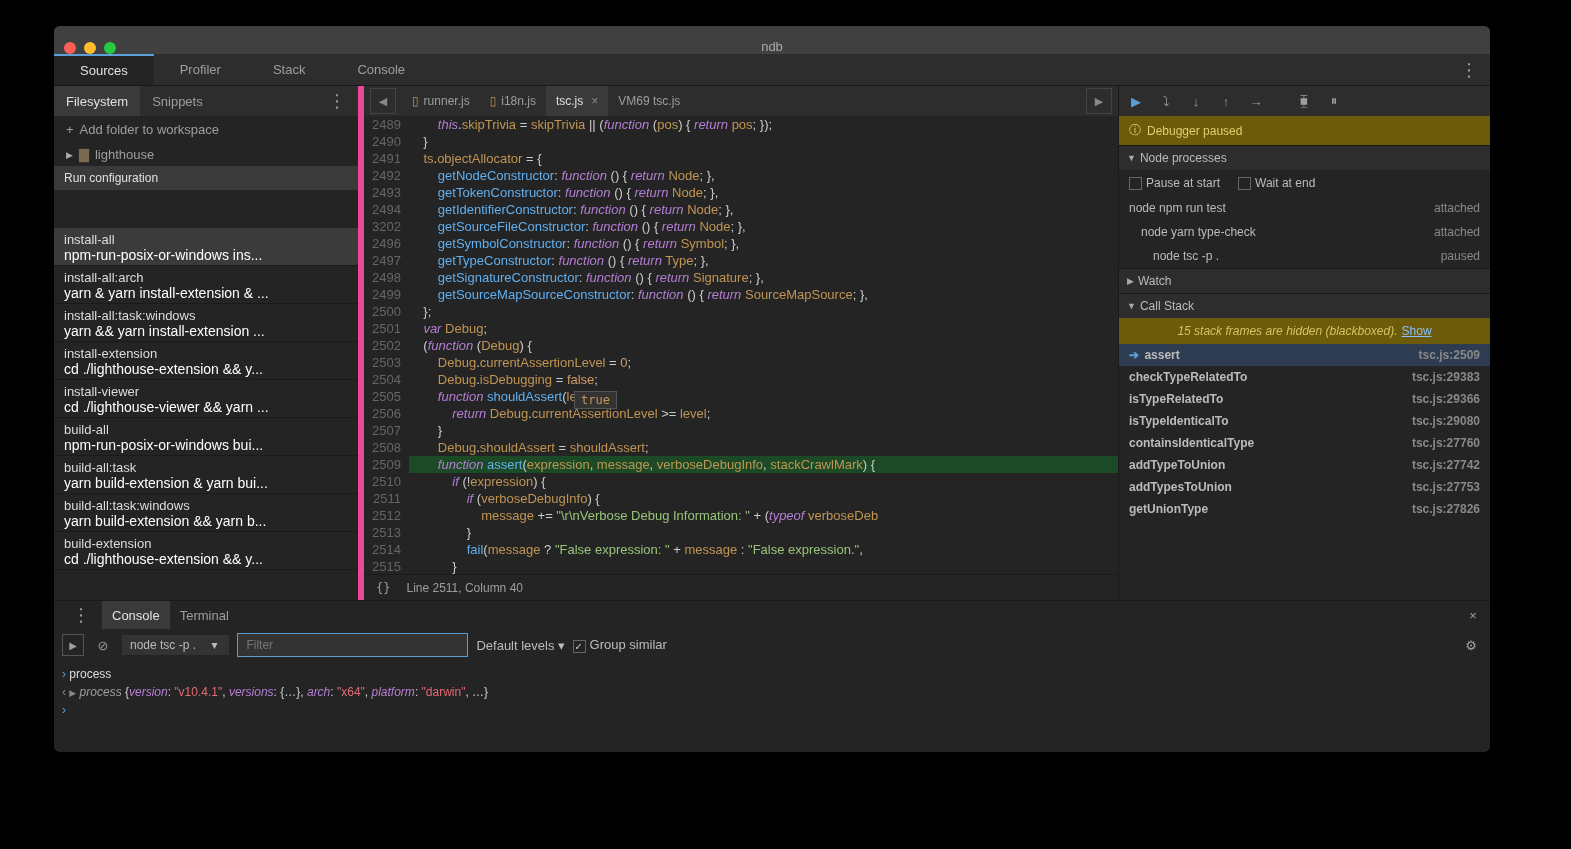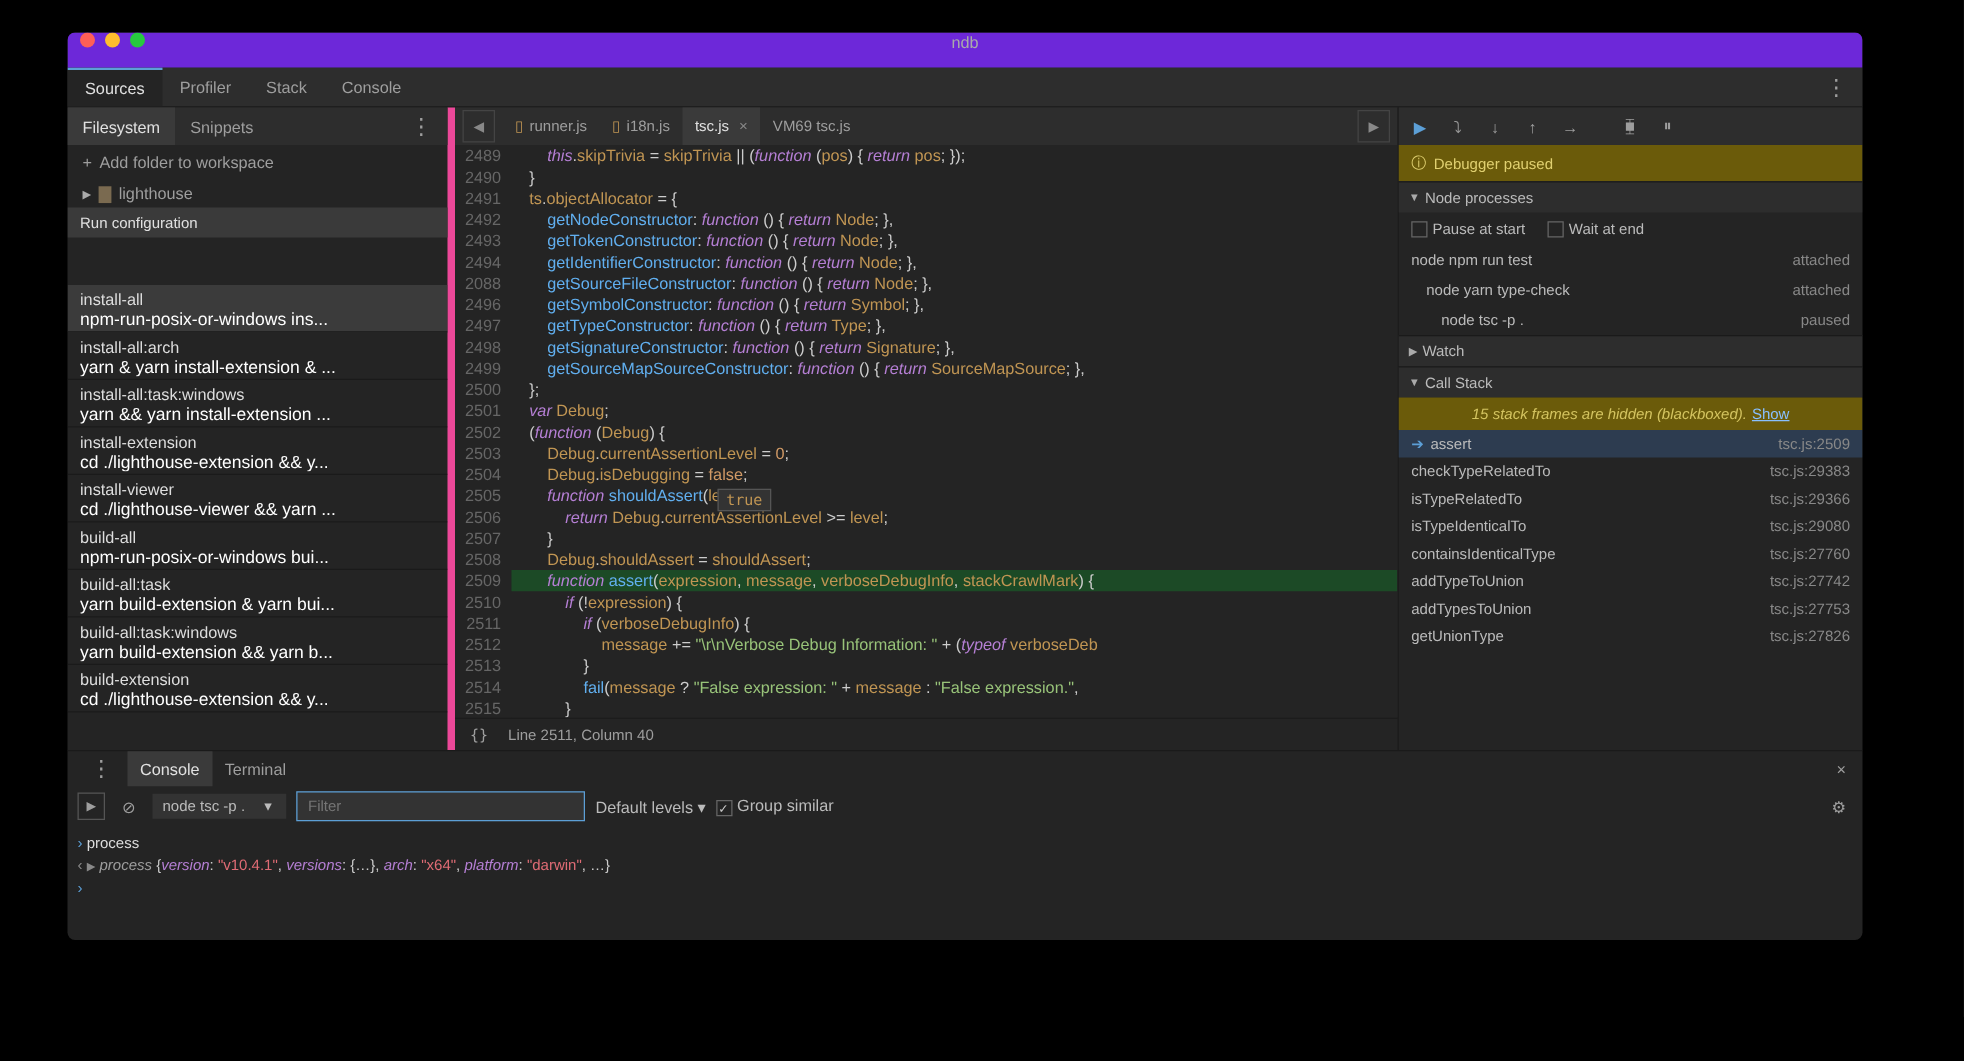--- a/index.html
+++ b/index.html
@@ -1,26 +1,26 @@
 <!DOCTYPE html>
 <html><head>
 <meta charset="utf-8">
 <style>
 * { margin: 0; padding: 0; box-sizing: border-box; font-family: -apple-system, "Segoe UI", sans-serif; }
 body { background: #000; color: #ccc; font-size: 13px; }
 .window { width: 1436px; height: 726px; background: #242424; border-radius: 6px; overflow: hidden; margin-left: 54px; margin-top: 26px; display: flex; flex-direction: column; box-shadow: 0 20px 60px rgba(0,0,0,0.6); }
-.titlebar { height: 28px; background: #6d28d9; display: flex; align-items: flex-start; padding: 0 10px; position: relative; }
+.titlebar { height: 28px; background: #404040; display: flex; align-items: flex-end; padding: 0 10px; position: relative; }
 .traffic-lights { display: flex; gap: 8px; }
 .tl { width: 12px; height: 12px; border-radius: 50%; }
 .tl.red { background: #ff5f56; }
 .tl.yellow { background: #ffbd2e; }
 .tl.green { background: #27c93f; }
 .titlebar-title { position: absolute; left: 50%; transform: translateX(-50%); color: #aaa; font-size: 13px; }
 .main-tabs { height: 32px; background: #2d2d2d; display: flex; align-items: stretch; border-bottom: 1px solid #1a1a1a; }
-.main-tab { padding: 0 14px; display: flex; align-items: center; color: #9e9e9e; cursor: pointer; font-size: 13px; }
+.main-tab { padding: 0 26px; display: flex; align-items: center; color: #9e9e9e; cursor: pointer; font-size: 13px; }
 .main-tab.active { background: #242424; color: #e0e0e0; border-top: 2px solid #5c9fd6; }
 .main-tabs-spacer { flex: 1; }
 .kebab { padding: 0 12px; color: #9e9e9e; font-size: 18px; cursor: pointer; display:flex;align-items:center; }
 .body-row { flex: 1; display: flex; min-height: 0; }
 .left-panel { width: 310px; display: flex; flex-direction: column; border-right: 6px solid #ec4899; }
 .left-subtabs { display: flex; align-items: center; height: 30px; background: #2d2d2d; }
 .left-subtab { padding: 0 12px; height: 100%; display: flex; align-items: center; color: #9e9e9e; cursor: pointer; }
 .left-subtab.active { background: #3a3a3a; color: #e0e0e0; }
 .add-folder { padding: 6px 12px; color: #9e9e9e; font-size: 13px; cursor: pointer; display:flex;align-items:center;gap:6px; }
 .fs-item { padding: 4px 12px; display: flex; align-items: center; gap: 6px; color: #9e9e9e; cursor: pointer; }
@@ -58,21 +58,21 @@
 .dbg-btn { width: 22px; height: 22px; display: flex; align-items: center; justify-content: center; color: #9e9e9e; cursor: pointer; }
 .dbg-btn.blue { color: #5c9fd6; }
 .debug-paused { background: #6b5b0a; color: #e0d070; padding: 6px 10px; display: flex; align-items: center; gap: 6px; font-size: 12px; }
 .section-hdr { background: #2d2d2d; padding: 5px 8px; color: #bbb; font-size: 12px; display: flex; align-items: center; gap: 4px; cursor: pointer; border-top: 1px solid #1a1a1a; }
 .proc-row { padding: 5px 10px; display: flex; justify-content: space-between; color: #bbb; font-size: 12px; }
 .proc-row.indent1 { padding-left: 22px; }
 .proc-row.indent2 { padding-left: 34px; }
 .checkbox-row { display: flex; gap: 18px; padding: 6px 10px; color: #bbb; font-size: 12px; }
 .blackbox-note { background: #6b5b0a; color: #d4c460; padding: 6px 10px; font-size: 12px; font-style: italic; display: flex; justify-content: center; gap: 4px; }
 .blackbox-note a { color: #88bfff; text-decoration: underline; font-style: normal; }
-.stack-row { padding: 4px 10px; display: flex; justify-content: space-between; color: #bbb; font-size: 12px; cursor: pointer; }
+.stack-row { padding: 4px 10px; display: flex; justify-content: space-between; color: #bbb; font-size: 12px; cursor: pointer; font-weight: bold; }
 .stack-row.active { background: #2d3c50; }
 .stack-arrow { color: #5c9fd6; margin-right: 2px; }
 .console-drawer { border-top: 1px solid #1a1a1a; display: flex; flex-direction: column; height: 152px; }
 .drawer-tabs { height: 28px; display: flex; align-items: center; padding: 0 6px; }
 .drawer-tab { padding: 0 10px; color: #9e9e9e; cursor: pointer; height: 100%; display: flex; align-items: center; }
 .drawer-tab.active { background: #3a3a3a; color: #e0e0e0; }
 .console-toolbar { height: 32px; display: flex; align-items: center; padding: 0 8px; gap: 8px; }
 .console-select { color: #bbb; background: #333; padding: 3px 24px 3px 8px; font-size: 12px; border:none; }
 .console-filter { background: #333; border: 1px solid #5c9fd6; padding: 4px 8px; color: #ccc; width: 231px; font-size: 12px; }
 .console-body { flex: 1; padding: 4px 8px; font-family: Menlo, monospace; font-size: 12px; overflow:hidden; }
@@ -188,21 +188,21 @@
         <div class="nav-box">▶</div>
       </div>
       <div class="editor" style="position:relative;">
         <div class="gutter" id="gutter">
             <div>2489</div>
             <div>2490</div>
             <div>2491</div>
             <div>2492</div>
             <div>2493</div>
             <div>2494</div>
-            <div>2088</div>
+            <div>3202</div>
             <div>2496</div>
             <div>2497</div>
             <div>2498</div>
             <div>2499</div>
             <div>2500</div>
             <div>2501</div>
             <div>2502</div>
             <div>2503</div>
             <div>2504</div>
             <div>2505</div>

